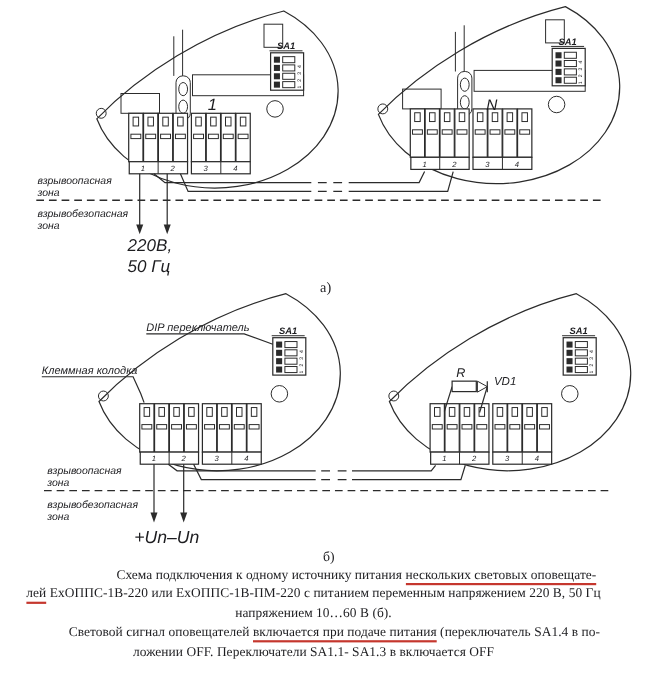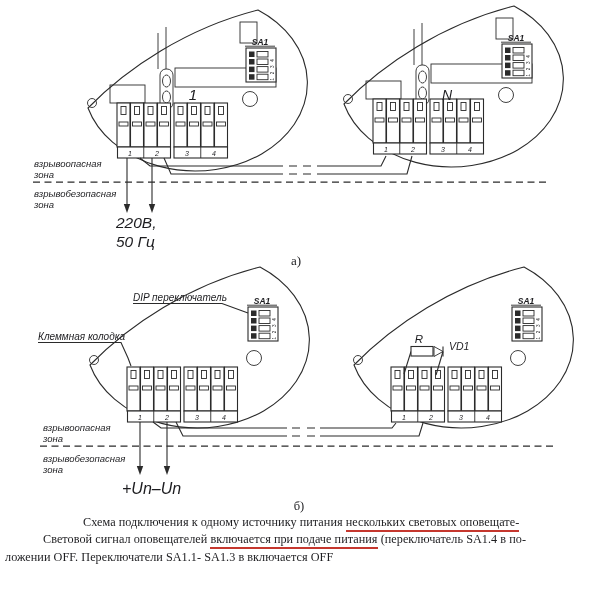--- a/index.html
+++ b/index.html
@@ -11,21 +11,21 @@
   svg .t{fill:#1d1d20;stroke:none;font-family:"Liberation Sans", sans-serif;}
   svg .it{font-style:italic;}
   svg .serif{font-family:"Liberation Serif", serif;font-style:normal;}
   svg .ln{stroke:#2b2b2b;fill:none;stroke-width:1.1;}
   svg .thin{stroke:#2b2b2b;fill:none;stroke-width:0.9;}
   svg .wfill{fill:#ffffff;stroke:#2b2b2b;stroke-width:1.1;}
   svg .bfill{fill:#2b2b2b;stroke:none;}
   svg .dash{stroke:#2b2b2b;stroke-width:1.25;fill:none;stroke-dasharray:7 4.5;}
   #textblock{position:absolute;left:5px;top:499px;width:560px;}
   .capline{width:588px;text-align:center;font-size:12.5px;line-height:15px;}
-  .tline{font-size:12.2px;line-height:17.4px;white-space:nowrap;letter-spacing:0.05px;}
+  .tline{font-size:12.2px;line-height:17.4px;white-space:nowrap;letter-spacing:0.05px;text-align:center;}
   .ind1{padding-left:78px;}
   .ind2{padding-left:38px;}
   .ured{border-bottom:2.4px solid #c5372e;padding-bottom:0.5px;}
 </style>
 </head>
 <body>
 
 <svg id="diagram" width="600" height="502" viewBox="0 0 600 502" xmlns="http://www.w3.org/2000/svg">
 
   <defs>
@@ -169,19 +169,25 @@
     <text x="43" y="473">зона</text>
   </g>
 </svg>
 
 <div id="textblock">
   <div class="capline">б)</div>
 
   <div class="tline ind1">
     <span>Схема подключения к одному источнику питания </span><span class="ured">нескольких световых оповещате-</span>
   </div>
+  <div class="tline">
+    <span class="ured">лей</span><span> ЕхОППС-1В-220 или ЕхОППС-1В-ПМ-220 с питанием переменным напряжением 220 В, 50 Гц</span>
+  </div>
+  <div class="tline">
+    <span>напряжением 10…60 В (б).</span>
+  </div>
   <div class="tline ind2">
     <span>Световой сигнал оповещателей </span><span class="ured">включается при подаче питания</span><span> (переключатель SA1.4 в по-</span>
   </div>
   <div class="tline">
     <span>ложении OFF. Переключатели SA1.1- SA1.3 в включается OFF</span>
   </div>
 </div>
 
 </body></html>

